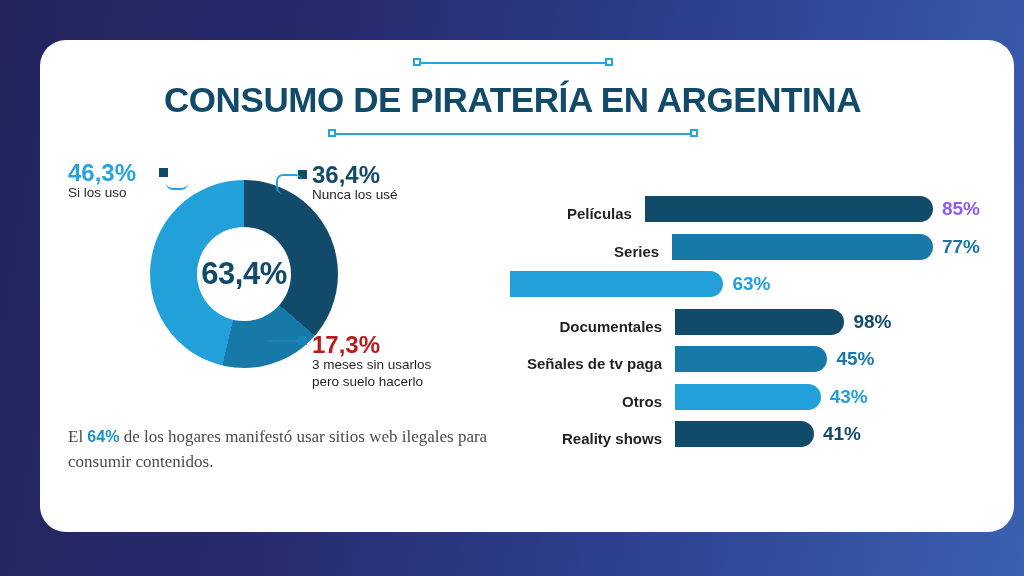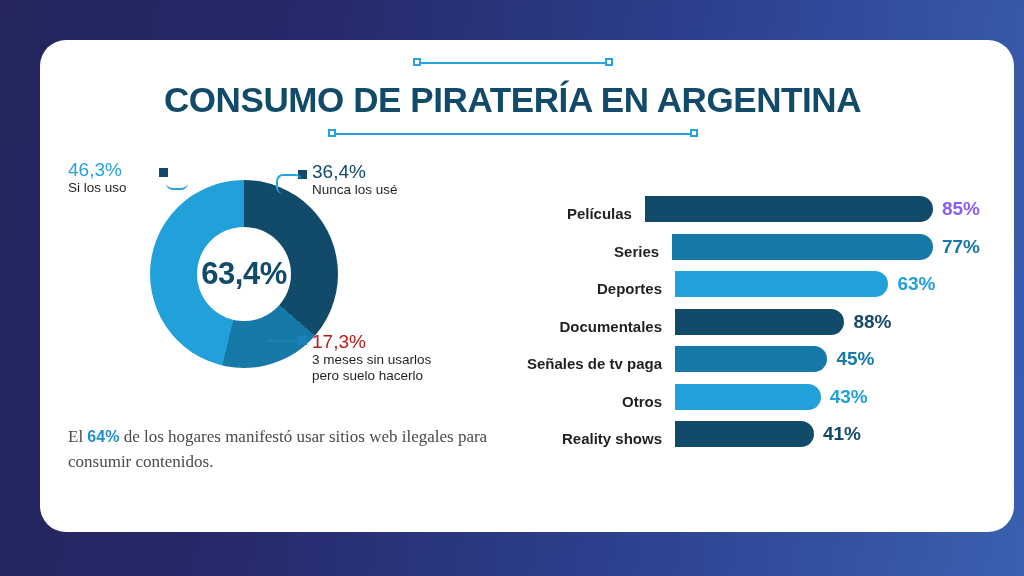--- a/index.html
+++ b/index.html
@@ -40,21 +40,21 @@
       #21a0da 193.32deg 360deg);
   }
   .donut-hole{
     position:absolute;left:50%;top:50%;transform:translate(-50%,-50%);
     width:94px;height:94px;border-radius:50%;background:#ffffff;
     display:flex;align-items:center;justify-content:center;
   }
   .donut-center{font-size:31px;font-weight:bold;color:#124a69;letter-spacing:-0.5px;}
 
   .lbl{position:absolute;}
-  .lbl .pct{font-size:19px;font-weight:normal;line-height:1.05;}
+  .lbl .pct{font-size:24px;font-weight:bold;line-height:1.05;}
   .lbl .desc{font-size:13.5px;color:#231f20;line-height:1.22;}
 
   .lbl-left{left:28px;top:10px;text-align:left;}
   .lbl-left .pct{color:#27a3dd;}
   .lbl-right{left:272px;top:12px;text-align:left;}
   .lbl-right .pct{color:#124a69;}
   .lbl-bottom{left:272px;top:182px;text-align:left;width:168px;}
   .lbl-bottom .pct{color:#b91c1c;}
   .lbl-bottom .desc{text-align:justify;}
 
@@ -145,31 +145,30 @@
         </div>
       </div>
       <div class="bar-row">
         <div class="bar-label">Series</div>
         <div class="bar-track">
           <div class="bar" style="width: 260.894px; background: rgb(22, 121, 168);"></div>
           <span class="bar-value" style="color: rgb(22, 121, 168);">77%</span>
         </div>
       </div>
       <div class="bar-row">
-        <div class="bar-label">Deportes</div>
         <div class="bar-track">
           <div class="bar" style="width: 213.459px; background: rgb(33, 160, 218);"></div>
           <span class="bar-value" style="color: rgb(33, 160, 218);">63%</span>
         </div>
       </div>
       <div class="bar-row">
         <div class="bar-label">Documentales</div>
         <div class="bar-track">
           <div class="bar" style="width: 169.412px; background: rgb(18, 74, 105);"></div>
-          <span class="bar-value" style="color: rgb(18, 74, 105);">88%</span>
+          <span class="bar-value" style="color: rgb(18, 74, 105);">98%</span>
         </div>
       </div>
       <div class="bar-row">
         <div class="bar-label">Señales de tv paga</div>
         <div class="bar-track">
           <div class="bar" style="width: 152.471px; background: rgb(22, 121, 168);"></div>
           <span class="bar-value" style="color: rgb(22, 121, 168);">45%</span>
         </div>
       </div>
       <div class="bar-row">

